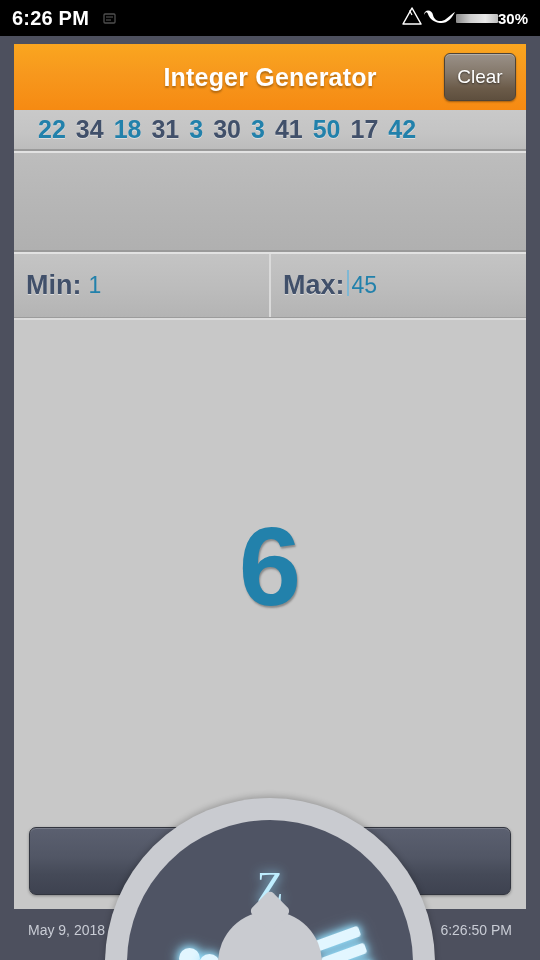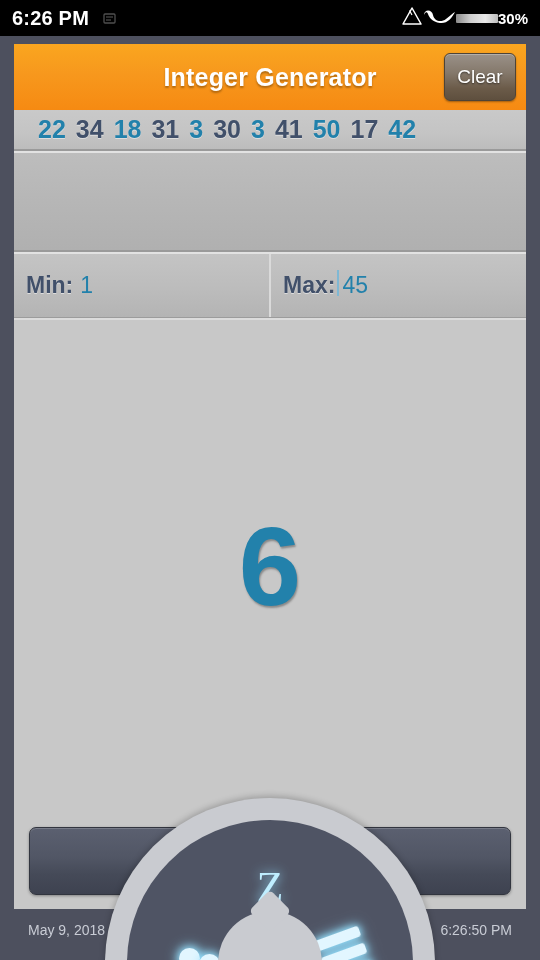--- a/index.html
+++ b/index.html
@@ -118,21 +118,21 @@
     border-bottom: 1px solid #9c9c9c;
   }
   .mm-cell {
     flex: 1;
     background: linear-gradient(180deg, #c4c4c4 0%, #bcbcbc 55%, #b4b4b4 100%);
     display: flex; align-items: center;
     padding-left: 12px;
   }
   .mm-cell.right { border-left: 2px solid #dadada; }
   .mm-label {
-    font-size: 23px; font-weight: bold;
+    font-size: 27px; font-weight: bold;
     color: #41506a;
     text-shadow: 0 1px 0 rgba(255,255,255,0.5);
   }
   .mm-value {
     font-size: 23px;
     color: #2281ab;
     margin-left: 7px;
     position: relative;
   }
   .mm-value.focused::before {

